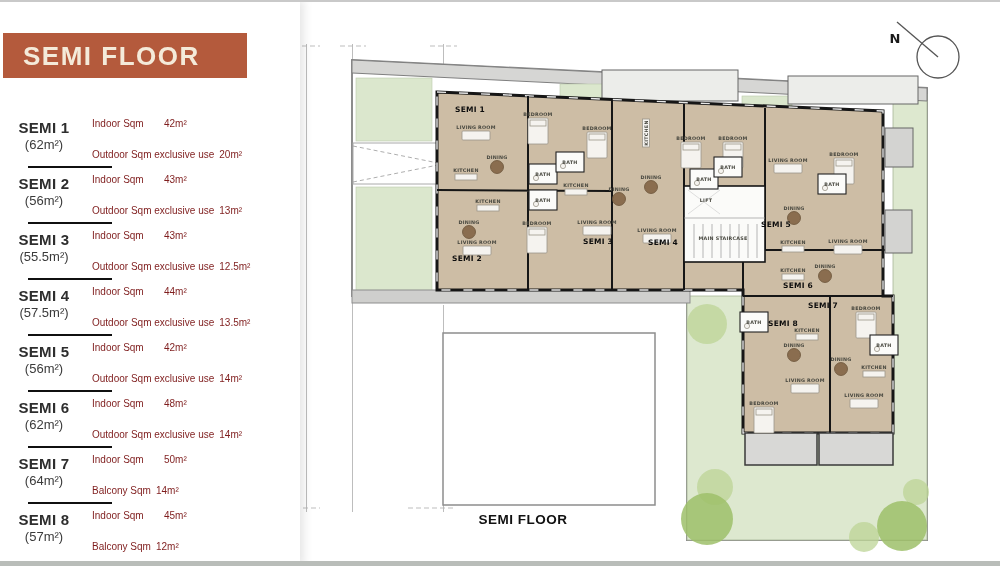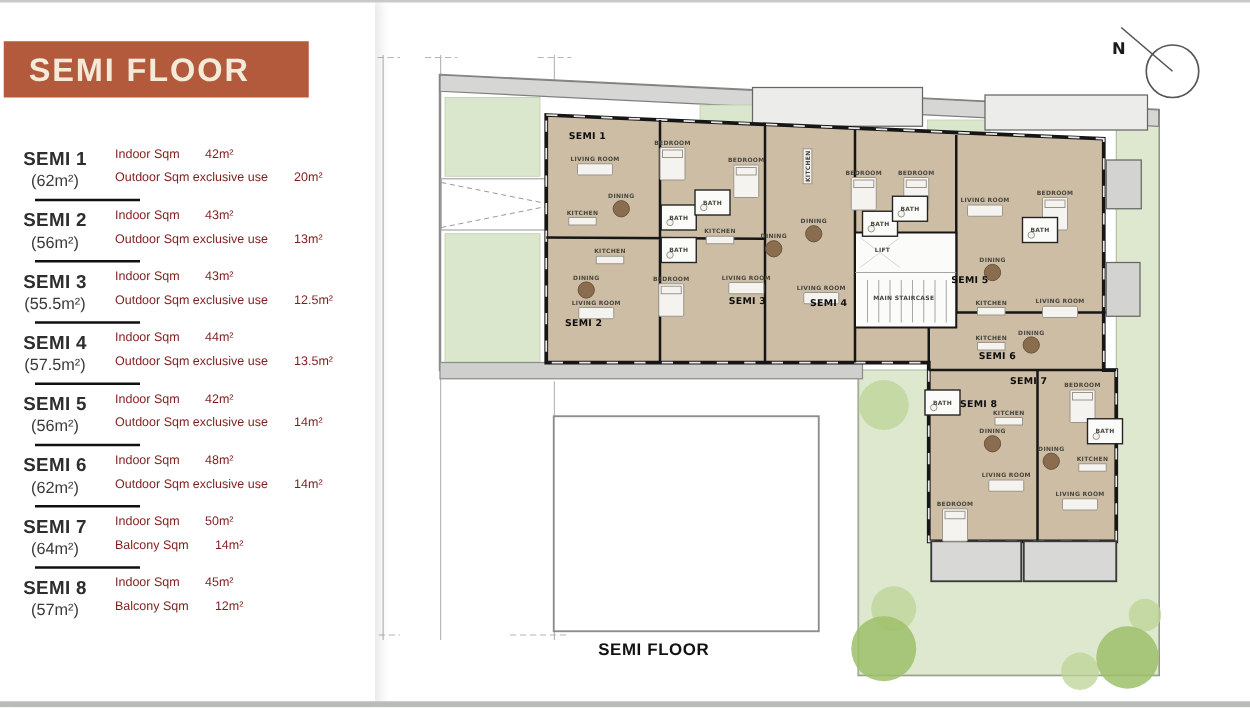--- a/index.html
+++ b/index.html
@@ -17,21 +17,21 @@
   #legend{position:absolute;left:0;top:117px;width:300px;}
   .row{display:flex;position:relative;min-height:36px;margin-bottom:13px;}
   .row:not(:last-child)::after{content:"";position:absolute;left:28px;bottom:-8px;width:84px;
                 border-top:2.6px solid #101010;}
   .ucol{width:88px;text-align:center;padding-top:2px;}
   .uname{font-size:15px;color:#2e2e2e;font-weight:600;letter-spacing:.3px;}
   .usize{font-size:13px;color:#3a3a3a;margin-top:1px;}
   .vcol{flex:1;padding-left:4px;font-size:10px;color:#7f1d1d;padding-top:1px;}
   .vline{display:flex;}
   .l1l{width:72px;}
-  .vline2{margin-top:8px;display:flex;gap:21px;}
+  .vline2{margin-top:20px;display:flex;gap:5px;}
 
   
   #plan-svg{position:absolute;left:0;top:0;z-index:1;}
   .bline{stroke:#b5b5b5;stroke-width:.9;}
   .bdash{stroke:#b5b5b5;stroke-width:.9;stroke-dasharray:5 3;}
   .site{fill:#ffffff;stroke:#8d8d8d;stroke-width:2;}
   .garden{fill:#dde8cf;stroke:#a7b598;stroke-width:.8;}
   .band{fill:#d6d6d4;stroke:#7f7f7f;stroke-width:1;}
   .gpatch{fill:#dbe7cd;stroke:#bcc9ab;stroke-width:.6;}
   .court{fill:#ecedea;stroke:#666;stroke-width:1;}

